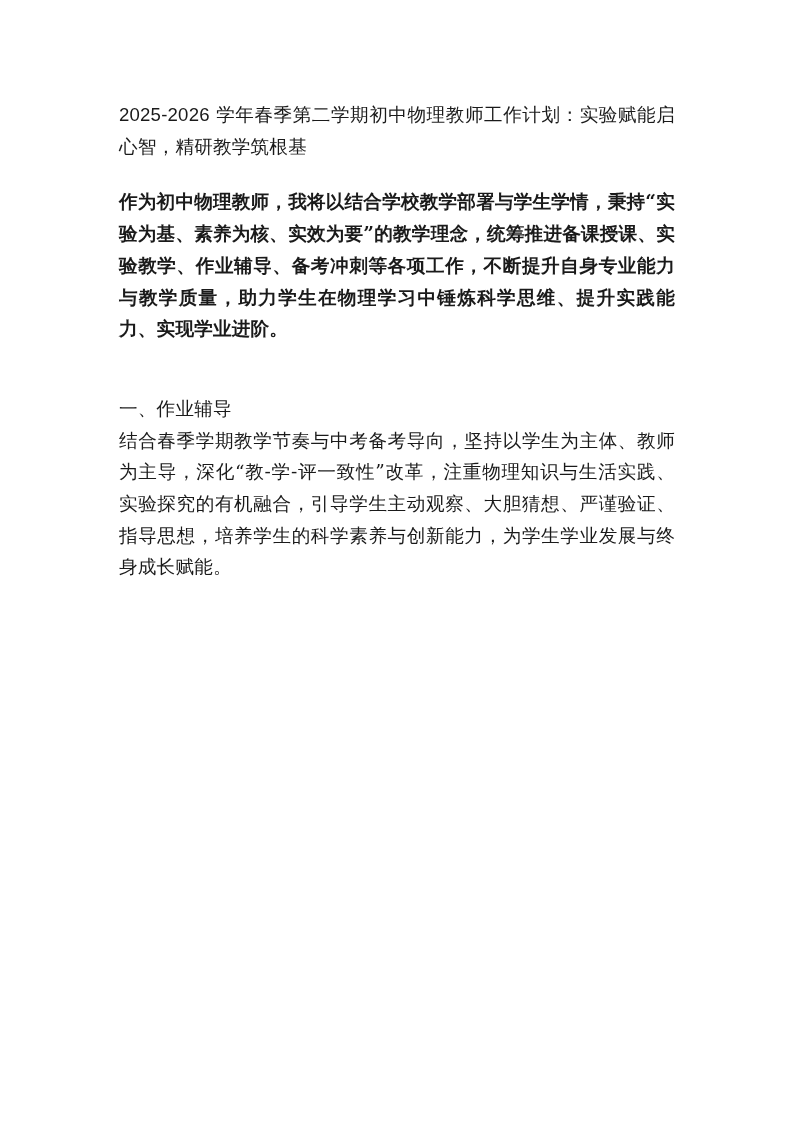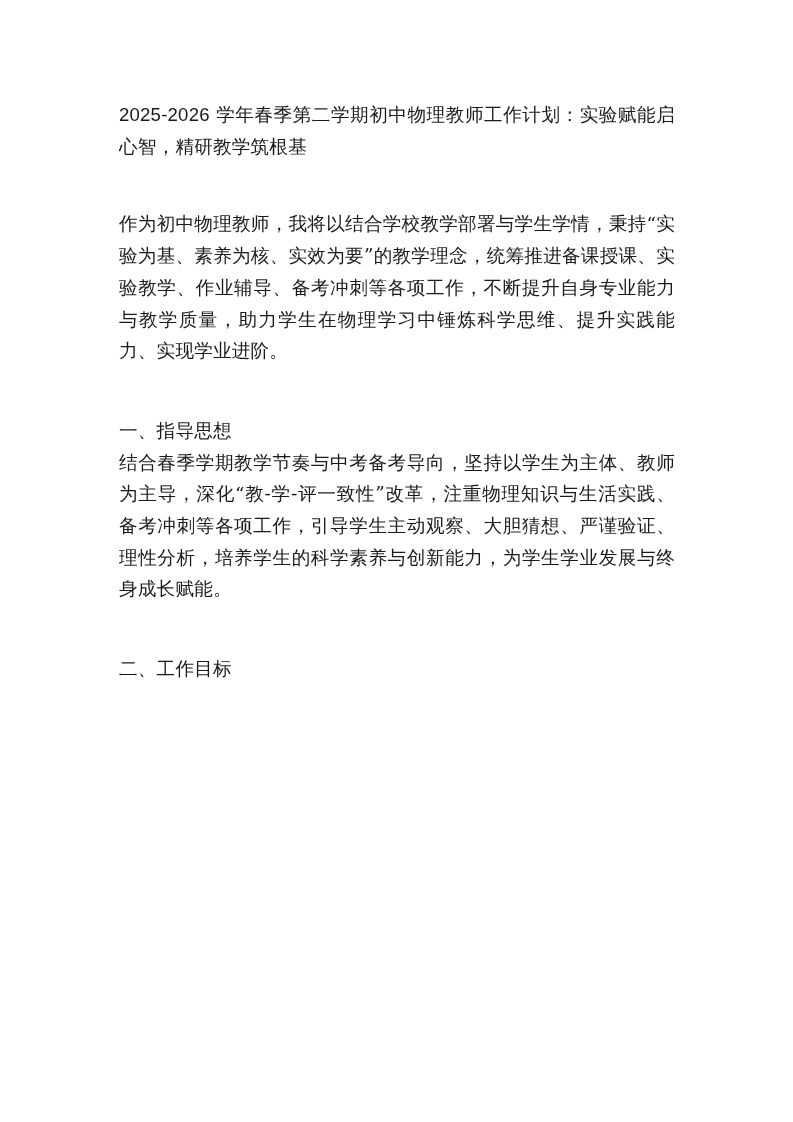--- a/index.html
+++ b/index.html
@@ -23,24 +23,25 @@
     }
     .line-block {
       font-size: 18.6px;
       line-height: 31.7px;
       letter-spacing: 0.2px;
       text-align: justify;
       margin: 0;
       word-break: break-all;
     }
     .title {
-      margin-bottom: 46px;
+      margin-bottom: 24px;
     }
     .intro {
       margin-bottom: 48px;
+      font-weight: bold;
     }
     .heading {
       margin: 0;
     }
     .section {
       margin-bottom: 48px;
     }
     .num {
       font-family: "Liberation Sans", "DejaVu Sans", sans-serif;
     }
@@ -48,21 +49,20 @@
 </head>
 <body>
 
 <div class="page">
 
   <p class="line-block title"><span class="num">2025-2026</span><span> 学年春季第二学期初中物理教师工作计划：实验赋能启心智，精研教学筑根基</span></p>
 
   <p class="line-block intro">作为初中物理教师，我将以结合学校教学部署与学生学情，秉持“实验为基、素养为核、实效为要”的教学理念，统筹推进备课授课、实验教学、作业辅导、备考冲刺等各项工作，不断提升自身专业能力与教学质量，助力学生在物理学习中锤炼科学思维、提升实践能力、实现学业进阶。</p>
 
   <div class="section">
-    <p class="line-block heading">一、指导思想</p>
-    <p class="line-block">结合春季学期教学节奏与中考备考导向，坚持以学生为主体、教师为主导，深化“教-学-评一致性”改革，注重物理知识与生活实践、备考冲刺等各项工作，引导学生主动观察、大胆猜想、严谨验证、理性分析，培养学生的科学素养与创新能力，为学生学业发展与终身成长赋能。</p>
+    <p class="line-block heading">一、作业辅导</p>
+    <p class="line-block">结合春季学期教学节奏与中考备考导向，坚持以学生为主体、教师为主导，深化“教-学-评一致性”改革，注重物理知识与生活实践、实验探究的有机融合，引导学生主动观察、大胆猜想、严谨验证、指导思想，培养学生的科学素养与创新能力，为学生学业发展与终身成长赋能。</p>
   </div>
 
   <div class="section">
-    <p class="line-block heading">二、工作目标</p>
   </div>
 
 </div>
 
 </body></html>

